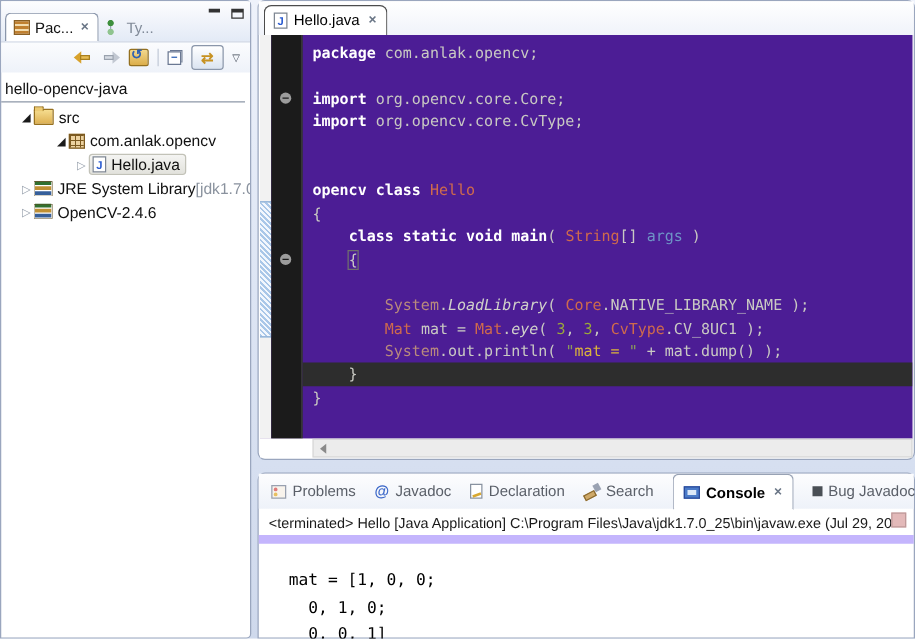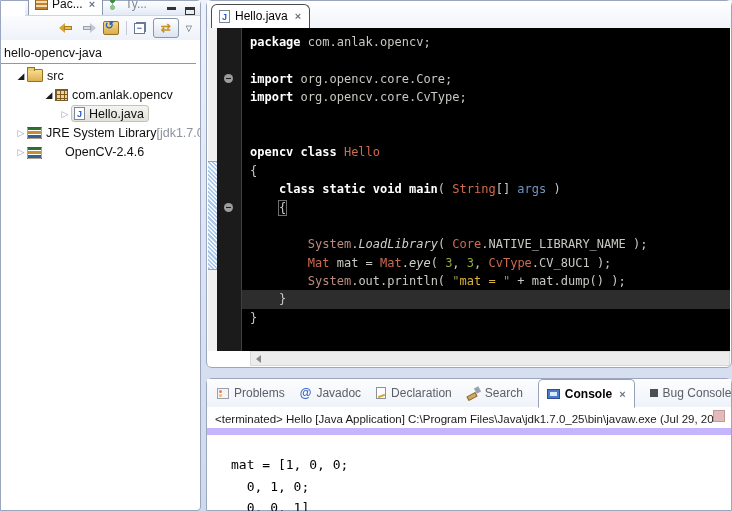--- a/index.html
+++ b/index.html
@@ -5,23 +5,23 @@
   html,body{margin:0;padding:0;}
   body{font-family:"Liberation Sans",sans-serif;}
   #stage{position:relative;width:732px;height:511px;overflow:hidden;
          background:linear-gradient(180deg,#eef2fb 0%,#dde5f4 45%,#cfd9ec 100%);}
 
   
   .panel{position:absolute;background:#ffffff;border:1px solid #9aa6be;box-sizing:border-box;}
 
   
   #left-panel{left:0;top:0;width:201px;height:511px;border-radius:0 4px 4px 0;}
-  .vtabbar{position:relative;height:15px;
+  .vtabbar{position:relative;height:33px;
            background:linear-gradient(180deg,#fdfdfe,#e3eaf6);
-           border-bottom:1px solid #cdd5e4;display:flex;align-items:flex-end;padding-left:3px;box-sizing:border-box;margin-left:24px;}
+           border-bottom:1px solid #cdd5e4;display:flex;align-items:flex-end;padding-left:3px;box-sizing:border-box;}
   .vtab{display:flex;align-items:center;gap:4px;font-size:12px;padding:4px 7px 4px 6px;color:#808a98;}
   .vtab.active{background:#fff;border:1px solid #8a96ab;border-bottom:none;border-radius:5px 5px 0 0;color:#101010;}
   .closex{color:#6a7686;font-size:11px;font-weight:bold;padding-left:2px;}
   .winbtns{position:absolute;right:5px;top:6px;display:flex;gap:9px;}
   .min-glyph{width:9px;height:8px;border-top:3px solid #333;}
   .max-glyph{width:10px;height:8px;border:1px solid #333;border-top:3px solid #333;box-sizing:border-box;}
 
   .vtoolbar{height:24px;display:flex;justify-content:flex-end;align-items:center;gap:7px;padding-right:8px;
             background:linear-gradient(180deg,#fbfcfe,#eef2f9);}
   .tbi{display:inline-flex;align-items:center;justify-content:center;}
@@ -71,21 +71,21 @@
   .i-typehier{width:12px;height:12px;
               background:radial-gradient(circle at 3.5px 2.5px,#3d8f3d 2.2px,transparent 2.8px),
                          radial-gradient(circle at 3.5px 9.5px,#8fc48f 2.2px,transparent 2.8px),
                          linear-gradient(#9aa8b8,#9aa8b8) 3px 4px/1px 4px no-repeat;}
 
   
   #editor-panel{left:206px;top:0;width:526px;height:368px;border-radius:6px;}
   .etabbar{height:27px;display:flex;align-items:flex-end;padding-left:4px;background:linear-gradient(180deg,#ffffff,#f0f3fa);}
   .etab{display:flex;align-items:center;gap:5px;font-size:12px;color:#000;background:#fff;
         border:1px solid #4c4c4c;border-bottom:none;border-radius:6px 6px 0 0;padding:4px 8px 5px 7px;}
-  .ebody{position:absolute;left:1px;right:1px;top:27px;bottom:16px;background:#000000;}
+  .ebody{position:absolute;left:1px;right:1px;top:27px;bottom:16px;background:#4c1d95;}
   .egutter{position:absolute;left:0;top:0;bottom:0;width:9px;background:#f2f2f2;}
   .ehatch{position:absolute;left:0;width:9px;top:133px;height:107px;
           background:repeating-linear-gradient(45deg,#a9c7e8 0 1.5px,#f2f7fd 1.5px 3px);border-top:1px solid #7da7d4;border-bottom:1px solid #7da7d4;}
   .eruler{position:absolute;left:9px;top:0;bottom:0;width:24px;background:#1b1b1b;border-right:1px solid #3f3f3f;}
   .fold{position:absolute;left:7px;width:9px;height:9px;border-radius:50%;background:#9c9c9c;}
   .fold::after{content:"";position:absolute;left:2px;top:4px;width:5px;height:1px;background:#1b1b1b;}
   .ecode{position:absolute;left:34px;top:0;right:0;bottom:0;overflow:hidden;padding-top:5px;
          font-family:"DejaVu Sans Mono",monospace;font-size:12px;}
   .cl{height:18.4px;line-height:18.4px;white-space:pre;padding-left:8px;}
   .cl.current{background:#2d2d2d;}
@@ -195,21 +195,21 @@
           <div class="trow" style="padding-left: 14px;">
             <span class="tarrow col">▷</span>
             <span style="display: flex; align-items: center;">
               <span class="ticon i-library"></span>
               <span>JRE System Library </span>
               <span class="deco">[jdk1.7.0</span>
             </span>
           </div>
           <div class="trow" style="padding-left: 14px;">
             <span class="tarrow col">▷</span>
-            <span style="display: flex; align-items: flex-end; gap: 19px;">
+            <span style="display: flex; align-items: flex-start;">
               <span class="ticon i-library"></span>
               <span>OpenCV-2.4.6</span>
             </span>
           </div>
         </div>
     </div>
   </div>
 
   <div id="editor-panel" class="panel">
     <div class="etabbar">
@@ -272,21 +272,21 @@
           <span class="i-search"></span>
           <span>Search</span>
         </div>
         <div class="ctab active">
           <span class="i-console"></span>
           <span>Console</span>
           <span class="closex">×</span>
         </div>
         <div class="ctab">
           <span class="i-bug"></span>
-          <span>Bug Console</span>
+          <span>Bug Javadoc</span>
         </div>
       </div>
     <span class="term-ic"></span>
     <div class="ctitle">&lt;terminated&gt; Hello [Java Application] C:\Program Files\Java\jdk1.7.0_25\bin\javaw.exe (Jul 29, 20</div>
     <pre class="cout" id="console-output">mat = [1, 0, 0;
   0, 1, 0;
   0, 0, 1]</pre>
   </div>
 
 </div>

